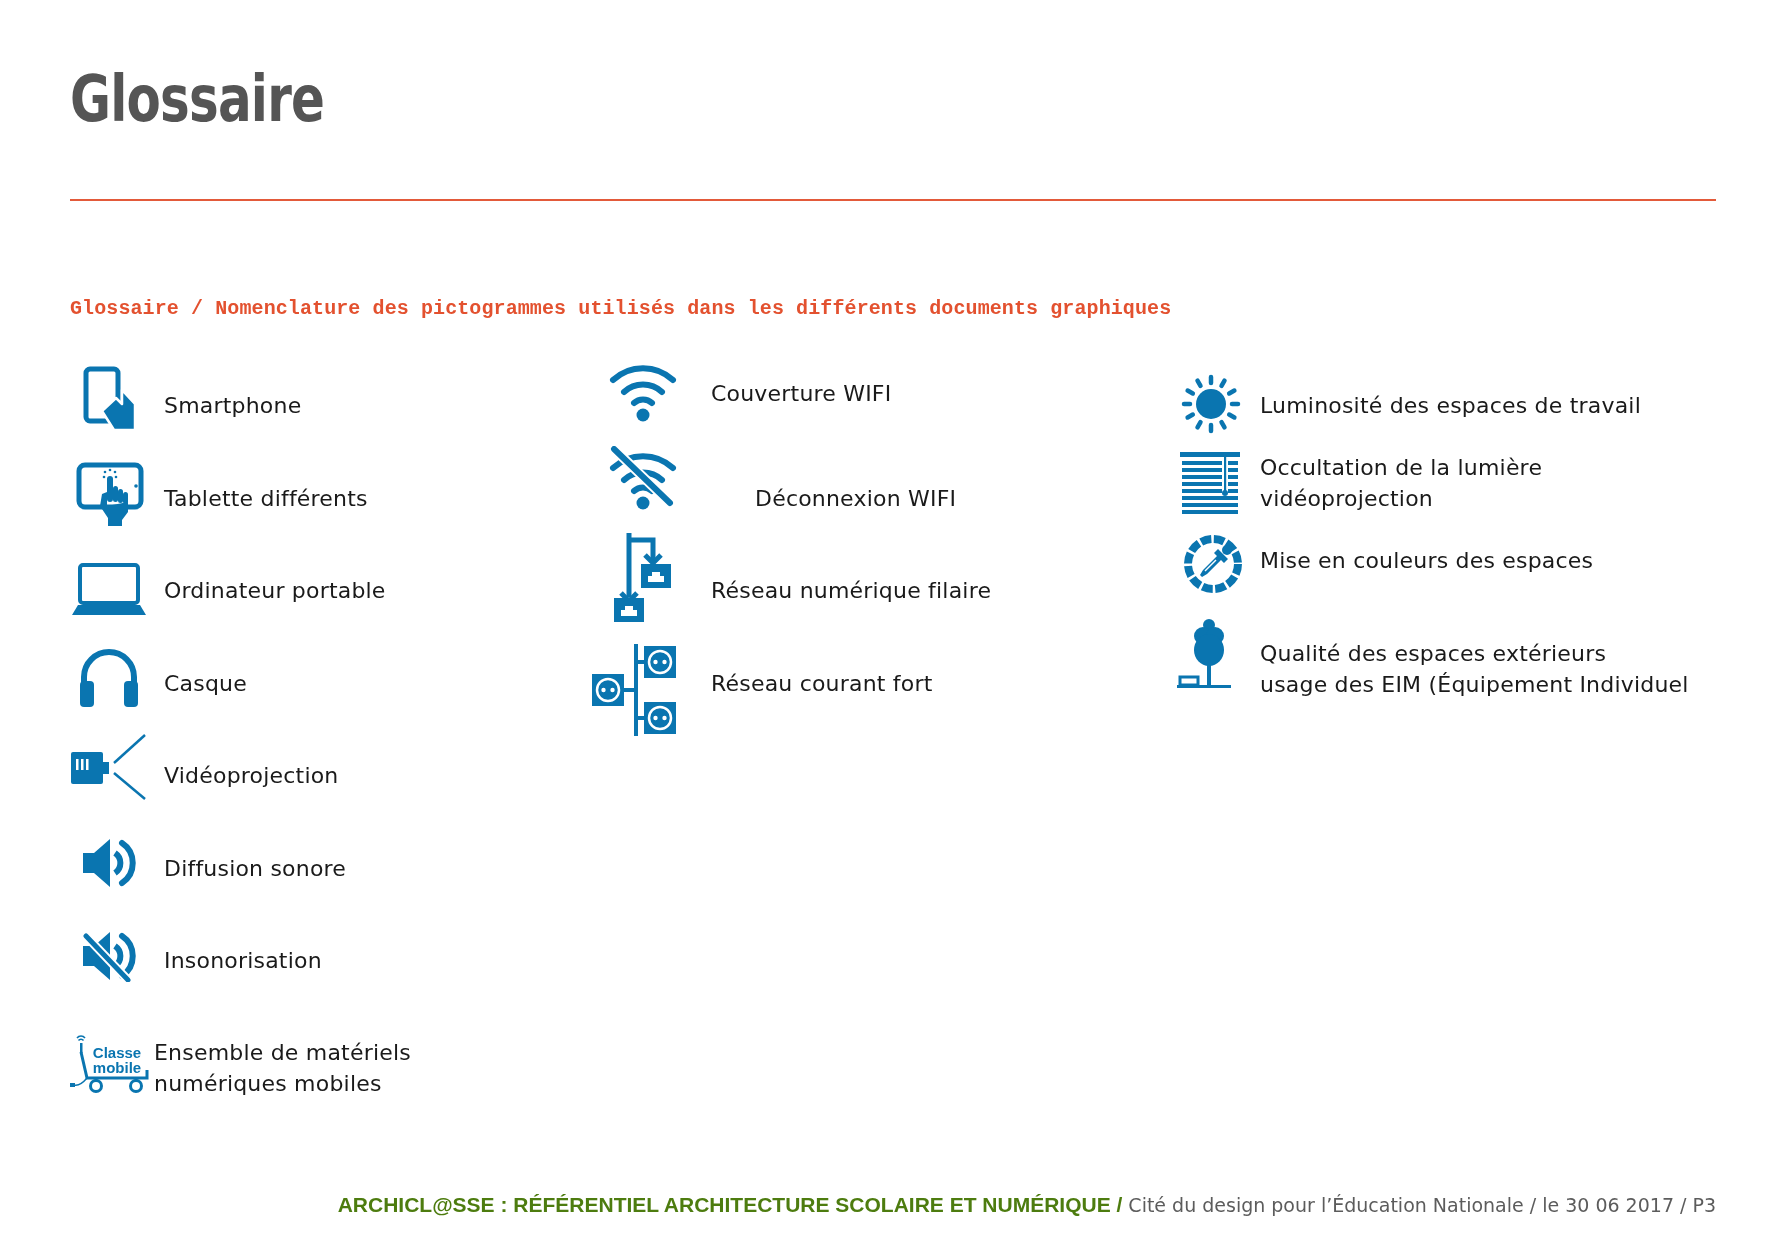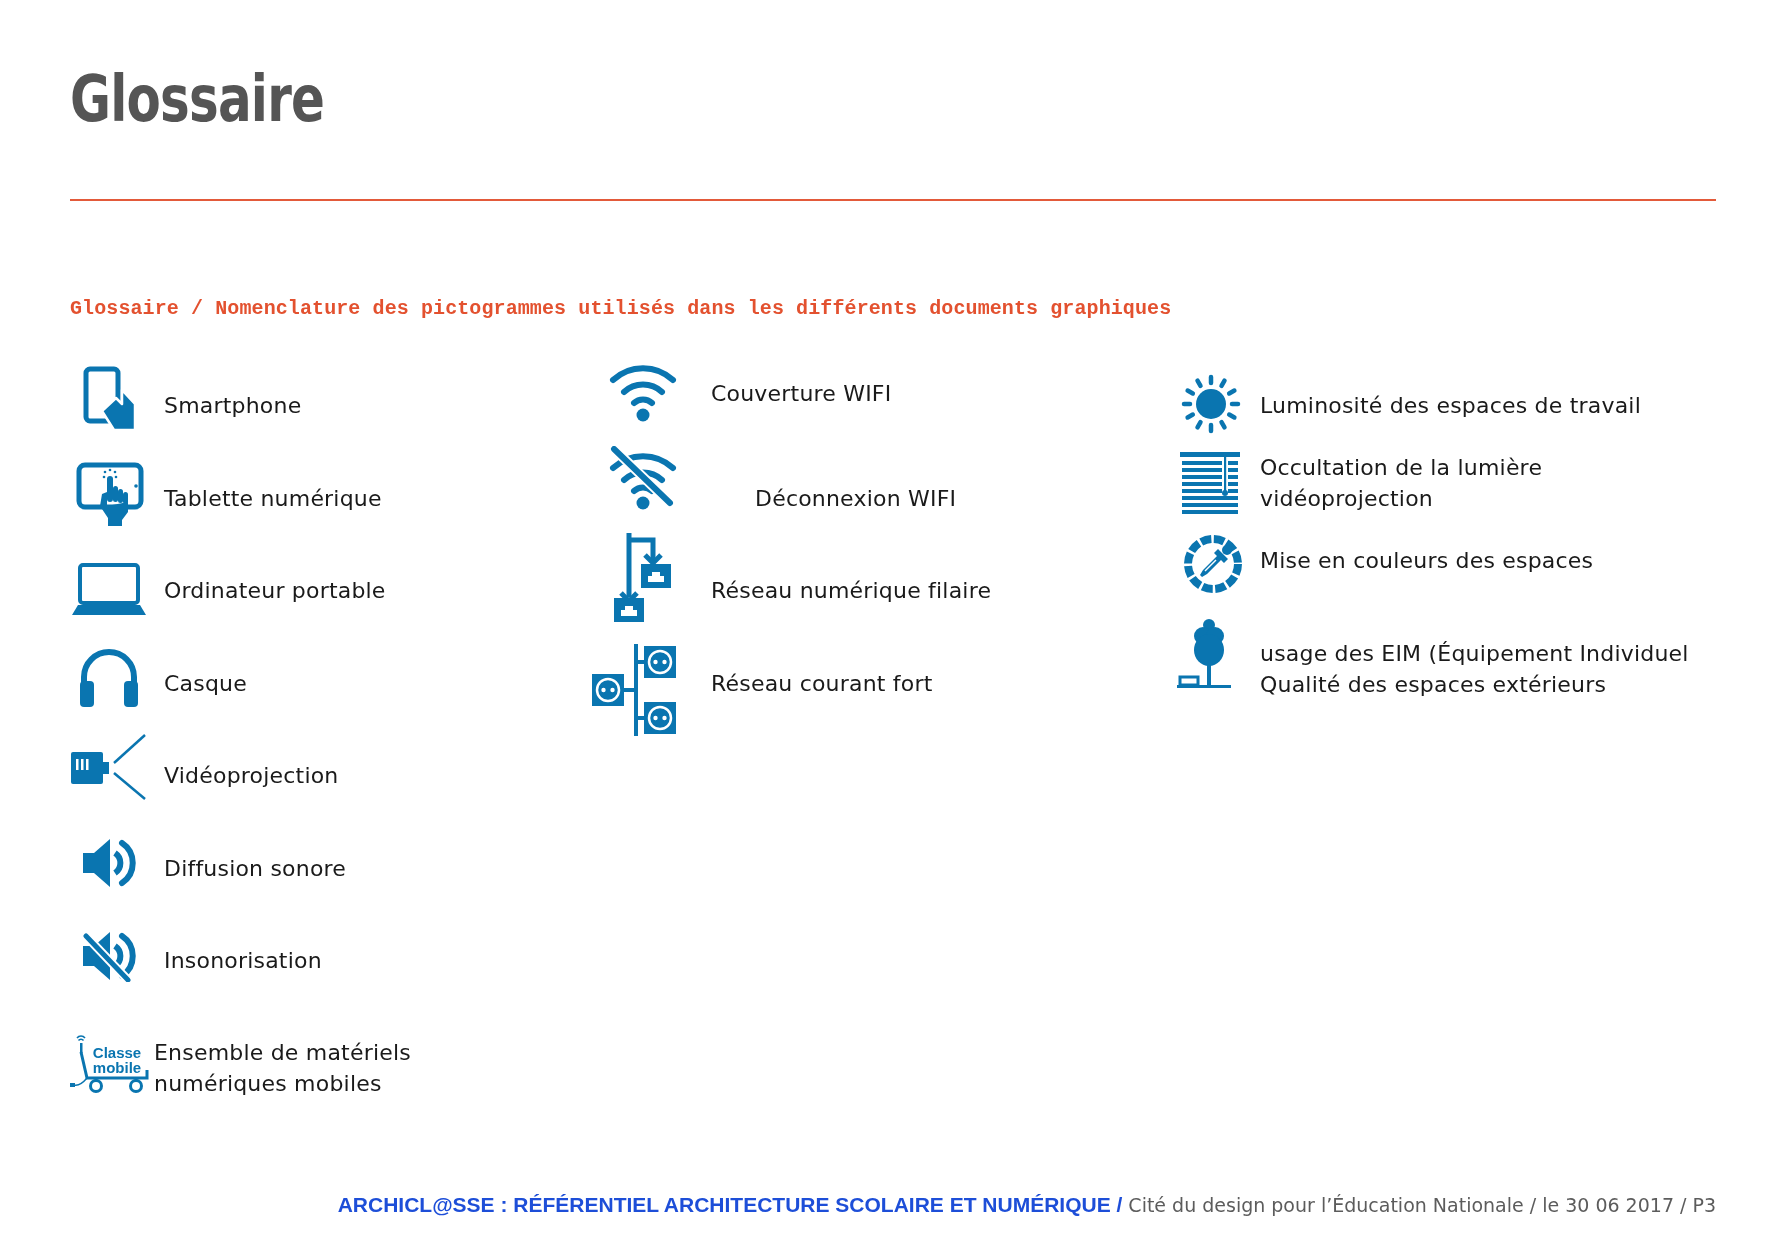--- a/index.html
+++ b/index.html
@@ -5,21 +5,21 @@
   html, body { margin: 0; padding: 0; background: #ffffff; }
   body { width: 1768px; height: 1252px; position: relative; overflow: hidden; font-family: "DejaVu Sans", sans-serif; color: #1a1a1a; }
   .title { position: absolute; left: 70px; top: 62px; font-family: "DejaVu Sans", sans-serif; font-weight: bold; font-size: 64px; color: #555555; letter-spacing: -1px; transform: scaleX(0.78); transform-origin: left top; }
   .rule { position: absolute; left: 70px; top: 199px; width: 1646px; height: 2px; background: #e35a3a; }
   .subtitle { position: absolute; left: 70px; top: 297px; font-family: Liberation Mono, monospace; font-weight: bold; font-size: 20px; color: #e3512f; letter-spacing: 0.1px; }
   .item { position: absolute; display: block; }
   .icon { position: absolute; display: block; }
   .icon svg { display: block; }
   .label { position: absolute; font-family: "DejaVu Sans", sans-serif; font-size: 22px; line-height: 31px; color: #1a1a1a; white-space: nowrap; letter-spacing: 0.2px; }
   .footer { position: absolute; right: 52px; top: 1193px; font-family: "DejaVu Sans", sans-serif; font-size: 19px; color: #5c5c5c; white-space: nowrap; }
-  .footer .bold { font-weight: bold; font-family: "Liberation Sans", sans-serif; font-size: 21px; color: #1d4ed8; }
+  .footer .bold { font-weight: bold; font-family: "Liberation Sans", sans-serif; font-size: 21px; color: #4d7c0f; }
 </style>
 </head>
 <body>
 
 <div class="title">Glossaire</div>
 <div class="rule"></div>
 <div class="subtitle">Glossaire / Nomenclature des pictogrammes utilisés dans les différents documents graphiques</div>
 
 <div>
 
@@ -49,21 +49,21 @@
             <circle cx="34" cy="20" r="1.3"></circle>
           <rect x="31" y="14" width="6" height="26" rx="3"></rect>
           <rect x="37" y="24" width="5" height="16" rx="2.5"></rect>
           <rect x="42" y="27" width="5" height="14" rx="2.5"></rect>
           <rect x="47" y="30" width="5" height="12" rx="2.5"></rect>
           <path d="M26 32 L31 30 L31 44 L52 40 L52 50 L46 58 L46 64 L32 64 L32 56 L24 44 Z"></path>
         </g>
       </svg>
     </span>
     <div class="label" style="left:164px;top:483px;">
-      <div>Tablette numérique</div>
+      <div>Tablette différents</div>
     </div>
   </div>
 
   <div class="item">
     <span class="icon" style="left:72px;top:562px;">
       <svg width="74" height="54" viewBox="0 0 74 54">
         <rect x="8" y="3" width="58" height="38" rx="3" fill="none" stroke="#0a75b0" stroke-width="4"></rect>
         <path d="M6 43 L68 43 L74 53 L0 53 Z" fill="#0a75b0"></path>
       </svg>
     </span>
@@ -315,21 +315,21 @@
         <circle cx="33" cy="7" r="6" fill="#0a75b0"></circle>
         <circle cx="27" cy="18" r="9" fill="#0a75b0"></circle>
         <circle cx="39" cy="18" r="9" fill="#0a75b0"></circle>
         <ellipse cx="33" cy="32" rx="15" ry="16" fill="#0a75b0"></ellipse>
         <rect x="31" y="40" width="4" height="28" fill="#0a75b0"></rect>
         <rect x="1" y="67" width="54" height="3" fill="#0a75b0"></rect>
         <rect x="4" y="59" width="18" height="8" fill="none" stroke="#0a75b0" stroke-width="3"></rect>
       </svg>
     </span>
     <div class="label" style="left:1260px;top:638px;">
+      <div>Qualité des espaces extérieurs</div>
       <div>usage des EIM (Équipement Individuel</div>
-      <div>Qualité des espaces extérieurs</div>
     </div>
   </div>
 </div>
 
 <div class="footer">
   <span class="bold">ARCHICL@SSE : RÉFÉRENTIEL ARCHITECTURE SCOLAIRE ET NUMÉRIQUE /</span><span> Cité du design pour l’Éducation Nationale  / le 30 06 2017 / P3</span>
 </div>
 
 </body></html>

